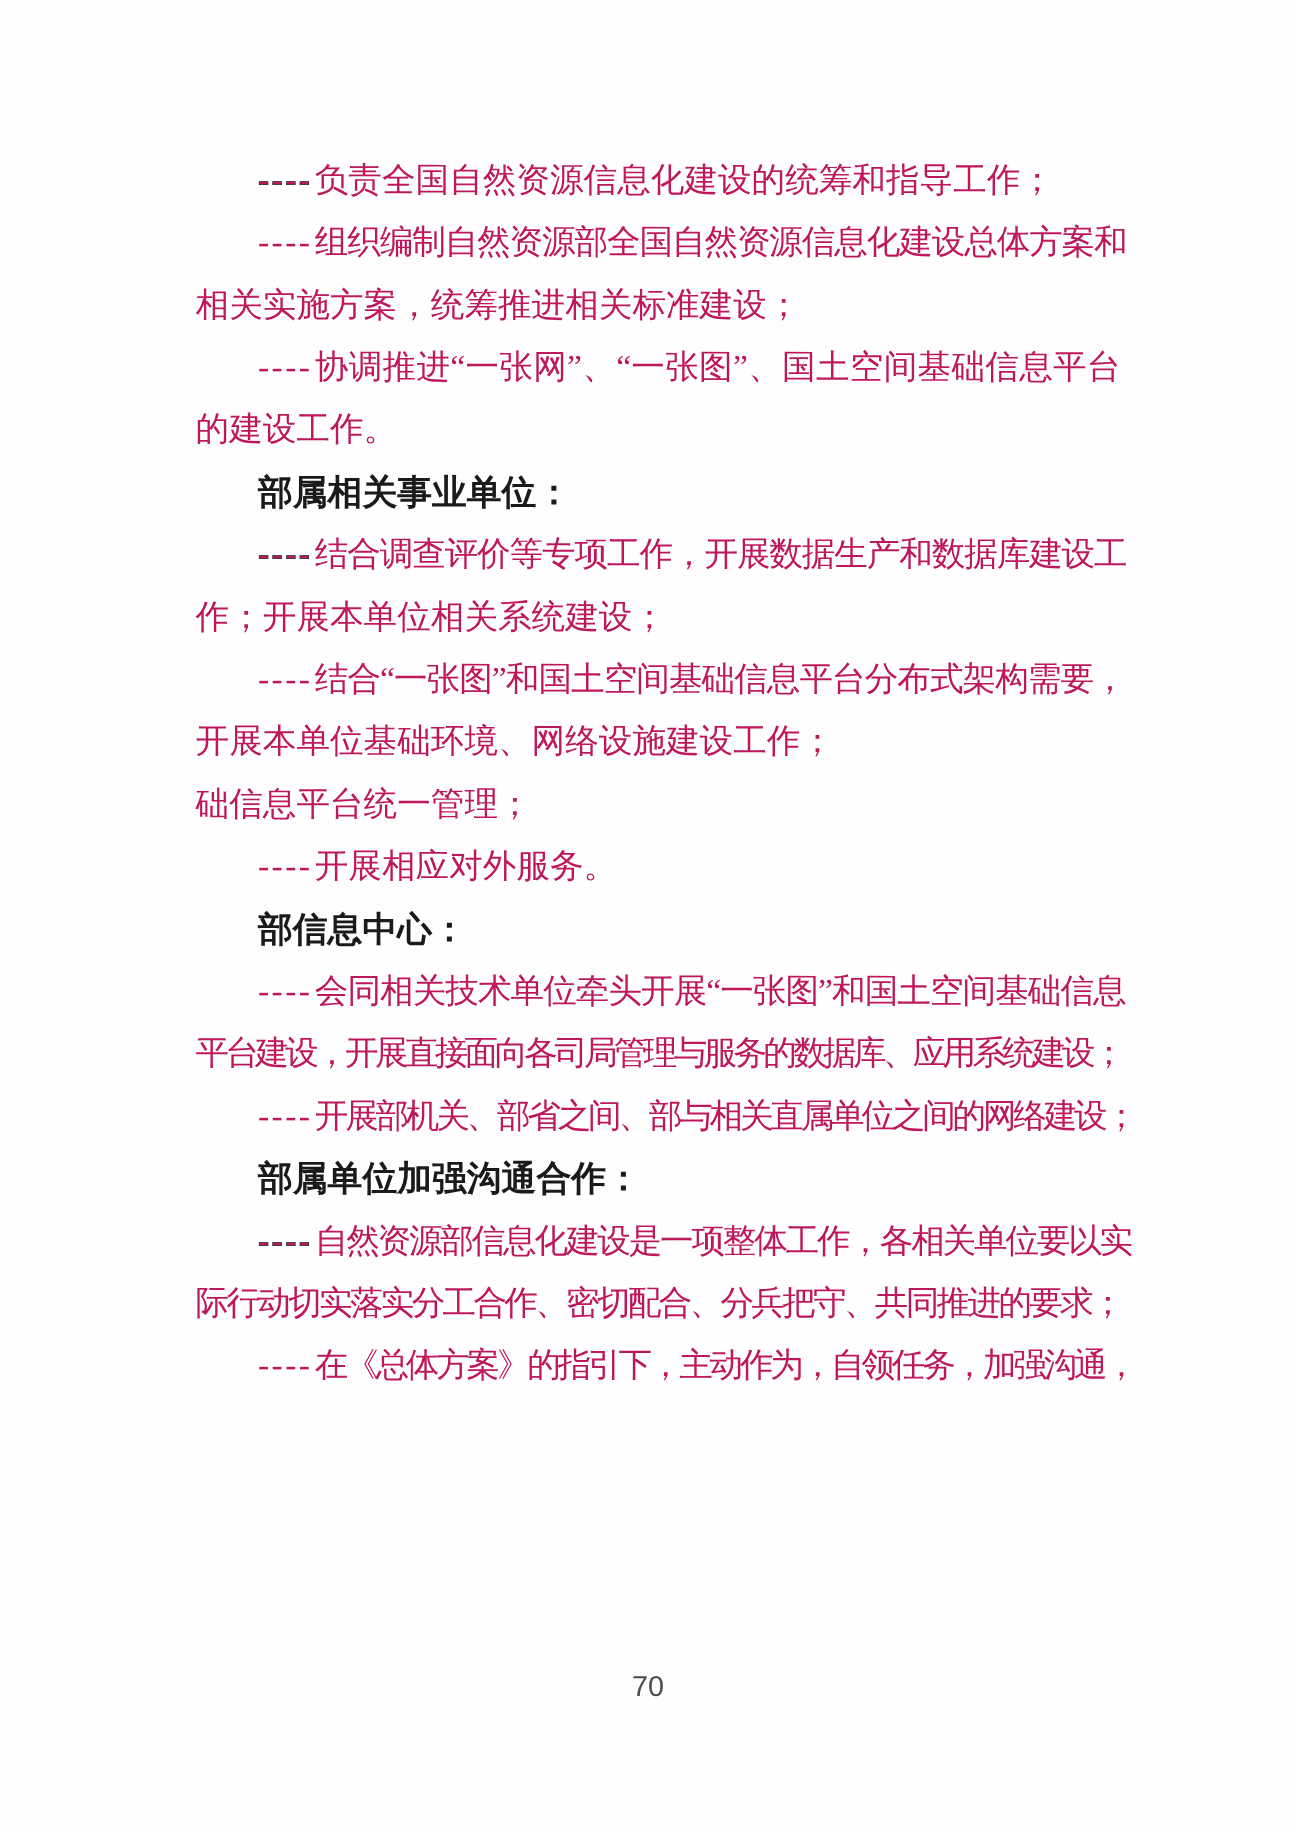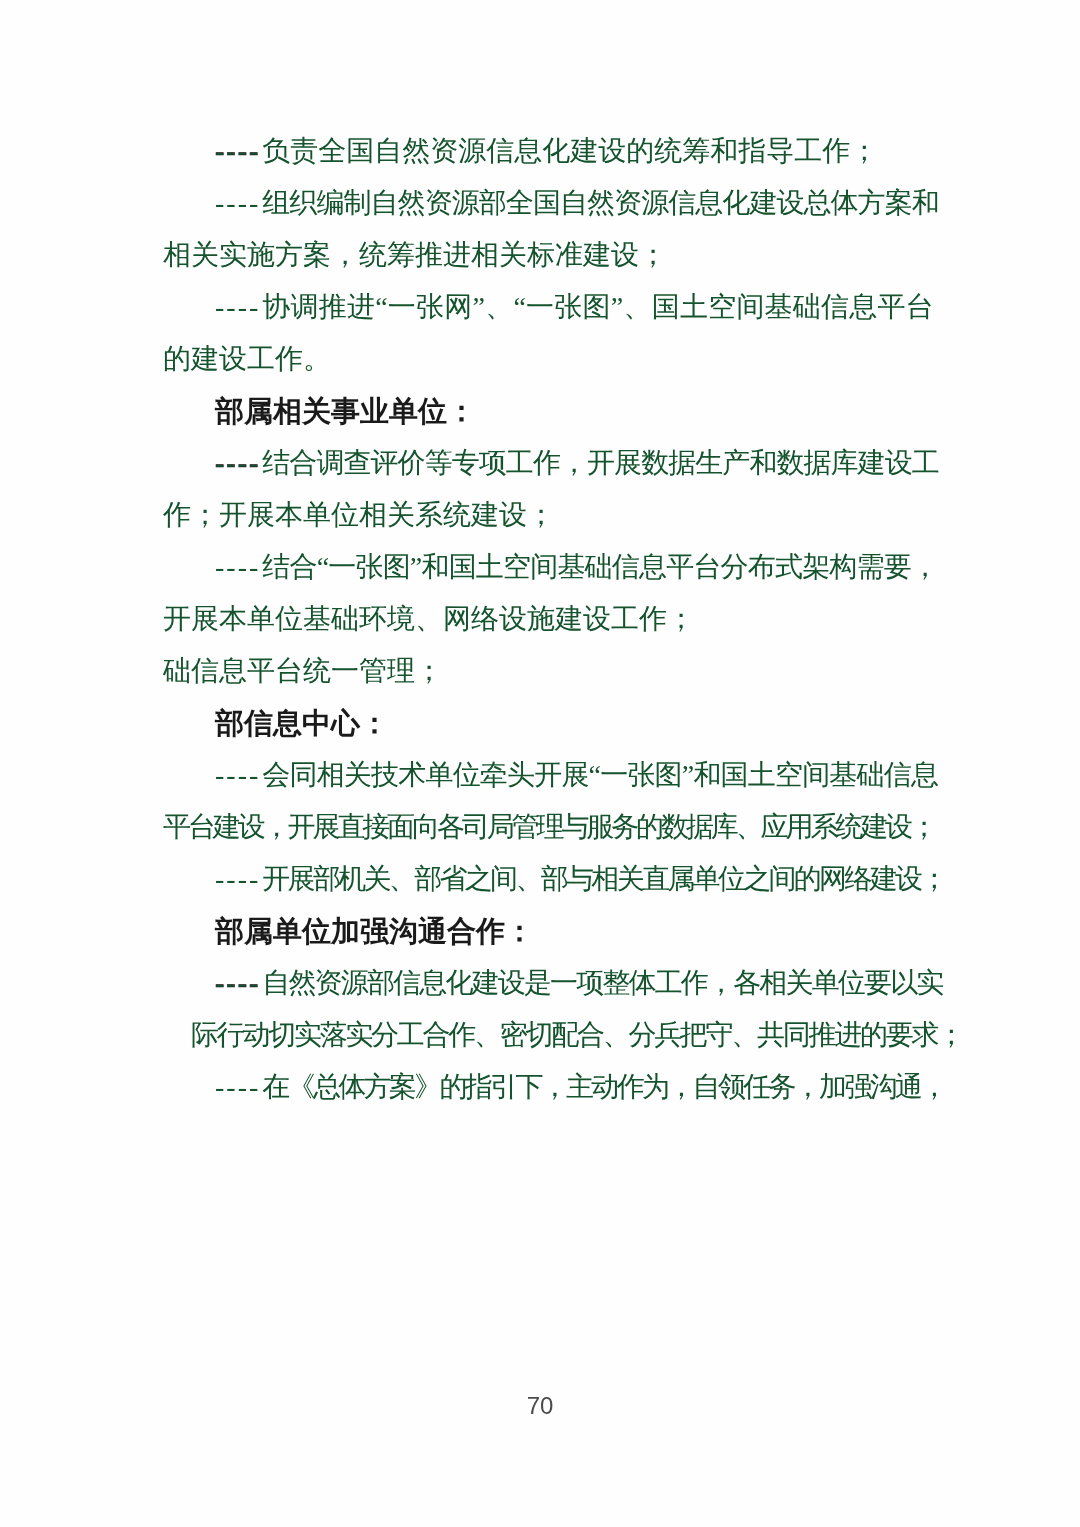--- a/index.html
+++ b/index.html
@@ -21,21 +21,21 @@
   }
   .block { margin: 0; }
   .line {
     position: relative;
     width: 772px;
     height: 52px;
     line-height: 52px;
     font-size: 28px;
     white-space: nowrap;
     box-sizing: border-box;
-    color: #14532d;
+    color: #be185d;
   }
   .line.indent { padding-left: 52px; }
   .block.heading .line {
     font-weight: bold;
     font-size: 29px;
     color: #1a1a1a;
   }
   .inner { display: inline-block; }
   .dash {
     letter-spacing: 2px;
@@ -78,35 +78,38 @@
         <div class="line indent full"><span class="inner" style="letter-spacing: -0.94px;"><span class="dash heavy">----</span><span>结合调查评价等专项工作，开展数据生产和数据库建设工</span></span></div>
         <div class="line"><span class="inner"><span>作；开展本单位相关系统建设；</span></span></div>
       </div>
       <div class="block paragraph">
         <div class="line indent full"><span class="inner" style="letter-spacing: -0.81px;"><span class="dash">----</span><span>结合“一张图”和国土空间基础信息平台分布式架构需要，</span></span></div>
         <div class="line"><span class="inner"><span>开展本单位基础环境、网络设施建设工作；</span></span></div>
       </div>
       <div class="block paragraph">
         <div class="line"><span class="inner"><span>础信息平台统一管理；</span></span></div>
       </div>
+      <div class="block paragraph">
+        <div class="line indent"><span class="inner"><span class="dash">----</span><span>开展相应对外服务。</span></span></div>
+      </div>
       <div class="block heading">
         <div class="line indent"><span class="inner"><span>部信息中心：</span></span></div>
       </div>
       <div class="block paragraph">
         <div class="line indent full"><span class="inner" style="letter-spacing: -0.81px;"><span class="dash">----</span><span>会同相关技术单位牵头开展“一张图”和国土空间基础信息</span></span></div>
         <div class="line full"><span class="inner" style="letter-spacing: -3.1px;"><span>平台建设，开展直接面向各司局管理与服务的数据库、应用系统建设；</span></span></div>
       </div>
       <div class="block paragraph">
         <div class="line indent full"><span class="inner" style="letter-spacing: -2.69px;"><span class="dash">----</span><span>开展部机关、部省之间、部与相关直属单位之间的网络建设；</span></span></div>
       </div>
       <div class="block heading">
         <div class="line indent"><span class="inner"><span>部属单位加强沟通合作：</span></span></div>
       </div>
       <div class="block paragraph">
         <div class="line indent full"><span class="inner" style="letter-spacing: -1.84px;"><span class="dash heavy">----</span><span>自然资源部信息化建设是一项整体工作，各相关单位要以实</span></span></div>
-        <div class="line full"><span class="inner" style="letter-spacing: -2.27px; margin-left: 28px;"><span>际行动切实落实分工合作、密切配合、分兵把守、共同推进的要求；</span></span></div>
+        <div class="line full"><span class="inner" style="letter-spacing: -2.27px;"><span>际行动切实落实分工合作、密切配合、分兵把守、共同推进的要求；</span></span></div>
       </div>
       <div class="block paragraph">
         <div class="line indent full"><span class="inner" style="letter-spacing: -2.69px;"><span class="dash">----</span><span>在《总体方案》的指引下，主动作为，自领任务，加强沟通，</span></span></div>
       </div>
     </div>
   <div class="footer">70</div>
 </div>
 
 </body></html>

